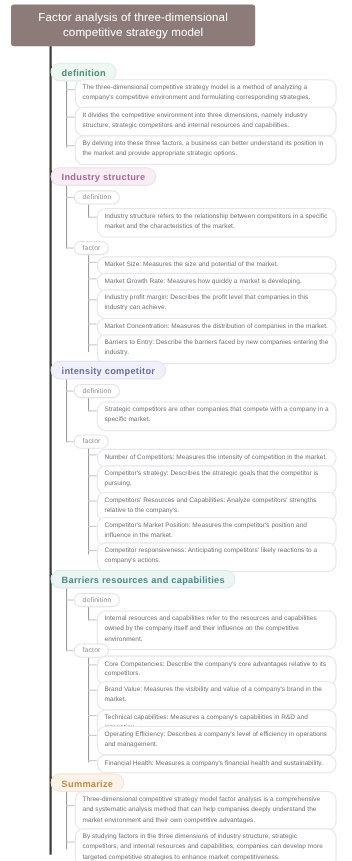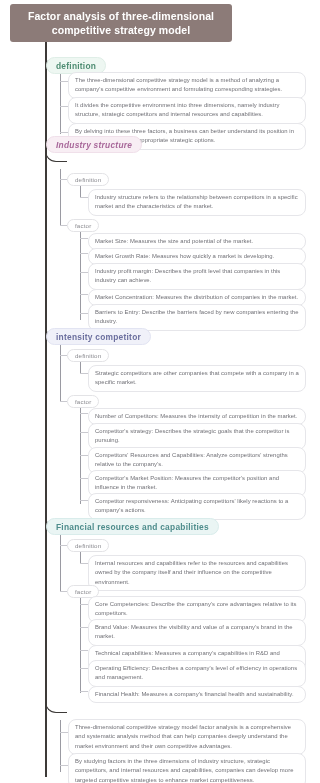--- a/index.html
+++ b/index.html
@@ -13,21 +13,21 @@
 
   
   .title-node {
     position: absolute; left: 10px; top: 4px;
     width: 222px; height: 38px;
     background: #8c7b78;
     border-radius: 3px;
     display: flex; align-items: center; justify-content: center;
     text-align: center;
     color: #ffffff;
-    font-size: 10.5px; font-weight: bold;
+    font-size: 10.5px; font-weight: normal;
     line-height: 1.35;
     letter-spacing: .1px;
     padding: 2px 8px;
   }
 
   
   .spine {
     position: absolute; left: 45px; top: 42px;
     width: 1.6px; height: 735px;
     background: #3d3a38;
@@ -90,21 +90,21 @@
   <div class="spine-vline" style="left:60px; top:74px; height:60px;"></div>
   <div class="hline" style="left:60px; top:81px; width:8px;"></div>
   <div class="hline" style="left:60px; top:106px; width:8px;"></div>
   <div class="hline" style="left:60px; top:132px; width:8px;"></div>
 
   <div class="leaf" style="left:68px; top:72px; width:238px;">The three-dimensional competitive strategy model is a method of analyzing a company's competitive environment and formulating corresponding strategies.</div>
   <div class="leaf" style="left:68px; top:97px; width:238px;">It divides the competitive environment into three dimensions, namely industry structure, strategic competitors and internal resources and capabilities.</div>
   <div class="leaf" style="left:68px; top:123px; width:238px;">By delving into these three factors, a business can better understand its position in the market and provide appropriate strategic options.</div>
 
   <div class="branch-curve" style="top:140px;"></div>
-  <div class="sec ind" style="top:136px;font-style:italic;">Industry structure</div>
+  <div class="sec ind" style="top:152px;">Industry structure</div>
 
   <div class="spine-vline" style="left:60px; top:169px; height:57px;"></div>
   <div class="hline" style="left:60px; top:179px; width:7px;"></div>
   <div class="hline" style="left:60px; top:225px; width:7px;"></div>
 
   <div class="sublabel" style="left:67px; top:173px;">definition</div>
   <div class="spine-vline" style="left:80px; top:186px; height:12px;"></div>
   <div class="hline" style="left:80px; top:197px; width:8px;"></div>
   <div class="leaf" style="left:88px; top:189px; width:218px;">Industry structure refers to the relationship between competitors in a specific market and the characteristics of the market.</div>
 
@@ -142,21 +142,21 @@
   <div class="hline" style="left:80px; top:478px; width:8px;"></div>
   <div class="hline" style="left:80px; top:500px; width:8px;"></div>
 
   <div class="leaf" style="left:88px; top:408px; width:218px;">Number of Competitors: Measures the intensity of competition in the market.</div>
   <div class="leaf" style="left:88px; top:423px; width:218px;">Competitor's strategy: Describes the strategic goals that the competitor is pursuing.</div>
   <div class="leaf" style="left:88px; top:447px; width:218px;">Competitors' Resources and Capabilities: Analyze competitors' strengths relative to the company's.</div>
   <div class="leaf" style="left:88px; top:470px; width:218px;">Competitor's Market Position: Measures the competitor's position and influence in the market.</div>
   <div class="leaf" style="left:88px; top:493px; width:218px;">Competitor responsiveness: Anticipating competitors' likely reactions to a company's actions.</div>
 
   <div class="branch-curve" style="top:506px;"></div>
-  <div class="sec intern" style="top:518px;">Financial resources and capabilities</div>
+  <div class="sec intern" style="top:518px;">Barriers resources and capabilities</div>
 
   <div class="spine-vline" style="left:60px; top:535px; height:57px;"></div>
   <div class="hline" style="left:60px; top:545px; width:7px;"></div>
   <div class="hline" style="left:60px; top:591px; width:7px;"></div>
 
   <div class="sublabel" style="left:67px; top:539px;">definition</div>
   <div class="spine-vline" style="left:80px; top:552px; height:12px;"></div>
   <div class="hline" style="left:80px; top:563px; width:8px;"></div>
   <div class="leaf" style="left:88px; top:555px; width:218px;">Internal resources and capabilities refer to the resources and capabilities owned by the company itself and their influence on the competitive environment.</div>
 
@@ -168,20 +168,21 @@
   <div class="hline" style="left:80px; top:668px; width:8px;"></div>
   <div class="hline" style="left:80px; top:691px; width:8px;"></div>
 
   <div class="leaf" style="left:88px; top:596px; width:218px;">Core Competencies: Describe the company's core advantages relative to its competitors.</div>
   <div class="leaf" style="left:88px; top:619px; width:218px;">Brand Value: Measures the visibility and value of a company's brand in the market.</div>
   <div class="leaf" style="left:88px; top:645px; width:218px;">Technical capabilities: Measures a company's capabilities in R&amp;D and innovation.</div>
   <div class="leaf" style="left:88px; top:660px; width:218px;">Operating Efficiency: Describes a company's level of efficiency in operations and management.</div>
   <div class="leaf" style="left:88px; top:686px; width:218px;">Financial Health: Measures a company's financial health and sustainability.</div>
 
   <div class="branch-curve" style="top:691px;"></div>
+  <div class="sec summ" style="top:703px;">Summarize</div>
 
   <div class="spine-vline" style="left:60px; top:720px; height:52px;"></div>
   <div class="hline" style="left:60px; top:732px; width:8px;"></div>
   <div class="hline" style="left:60px; top:765px; width:8px;"></div>
 
   <div class="leaf" style="left:68px; top:719px; width:238px;">Three-dimensional competitive strategy model factor analysis is a comprehensive and systematic analysis method that can help companies deeply understand the market environment and their own competitive advantages.</div>
   <div class="leaf" style="left:68px; top:753px; width:238px;">By studying factors in the three dimensions of industry structure, strategic competitors, and internal resources and capabilities, companies can develop more targeted competitive strategies to enhance market competitiveness.</div>
 
 </div>
 

